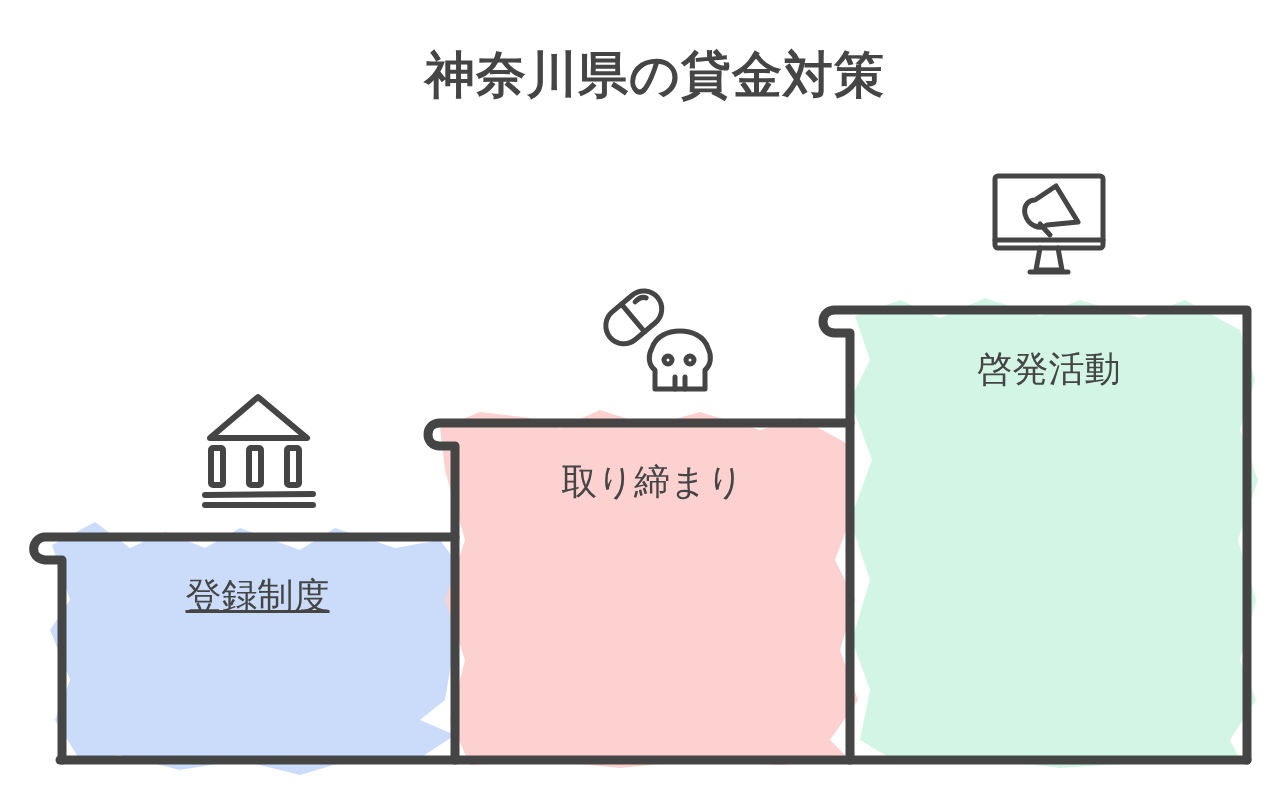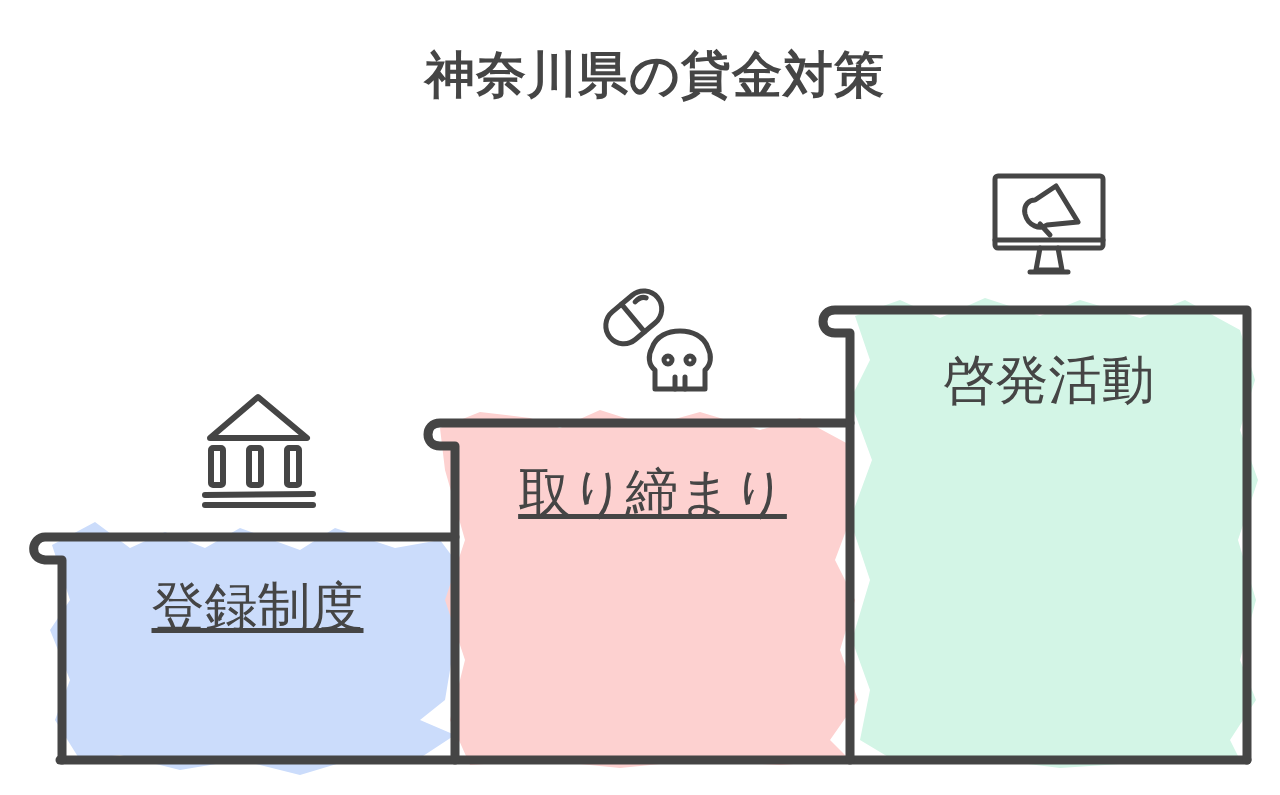--- a/index.html
+++ b/index.html
@@ -1,21 +1,21 @@
 <!DOCTYPE html>
 <html><head>
 <meta charset="utf-8">
 <style>
   html, body { margin: 0; padding: 0; background: #ffffff; }
   body { width: 1280px; height: 795px; position: relative; overflow: hidden;
          font-family: "DejaVu Sans", "Liberation Sans", sans-serif; color: #454545; }
   .title { position: absolute; left: 0; width: 1310px; top: 42px; text-align: center;
            font-size: 50px; font-weight: bold; letter-spacing: 1px; color: #454545; }
   svg.stage { position: absolute; left: 0; top: 0; }
-  .label { position: absolute; text-align: center; font-size: 53px; color: #454545; }
+  .label { position: absolute; text-align: center; font-size: 36px; color: #454545; }
 </style>
 </head>
 <body>
 
 <div class="title">神奈川県の貸金対策</div>
 
 <svg class="stage" width="1280" height="795" viewBox="0 0 1280 795">
 
   <g fill="#cbdcfb">
     <polygon points="52,545 95,522 130,548 165,532 205,548 240,528 300,550 335,528 395,548 440,540 455,560 455,640 445,700 420,720 455,735 420,758 350,760 300,775 240,760 180,770 120,755 80,760 55,720 70,680 50,630 70,600"></polygon>
@@ -66,14 +66,14 @@
     <rect x="995" y="176" width="108" height="72" rx="3"></rect>
     <line x1="995" y1="240" x2="1103" y2="240"></line>
     <path d="M1040,248 L1036,270 L1062,270 L1058,248"></path>
     <line x1="1030" y1="272" x2="1068" y2="272"></line>
     <path d="M1025,214 C1023,204 1030,200 1035,200 L1056,186 L1078,222 L1047,225 C1040,230 1028,226 1025,214 Z"></path>
     <path d="M1040,224 L1050,235"></path>
   </g>
 </svg>
 
 <div class="label" style="left:60px; width:395px; top:572px;text-decoration:underline;">登録制度</div>
-<div class="label" style="left:455px; width:395px; top:458px;text-decoration:underline;">取り締まり</div>
+<div class="label" style="left:455px; width:395px; top:458px;">取り締まり</div>
 <div class="label" style="left:850px; width:397px; top:345px;">啓発活動</div>
 
 </body></html>

